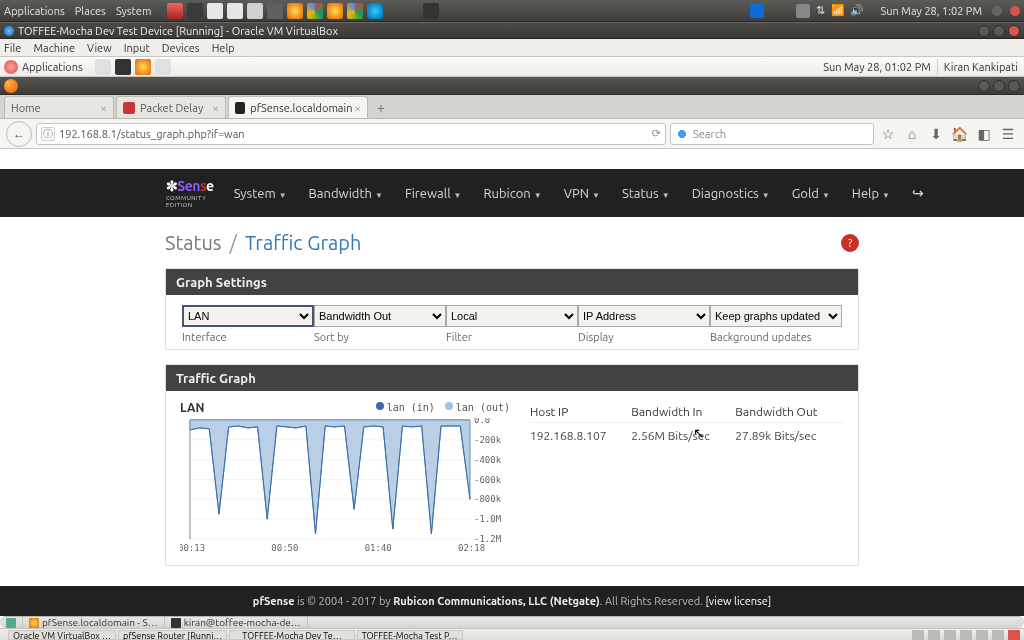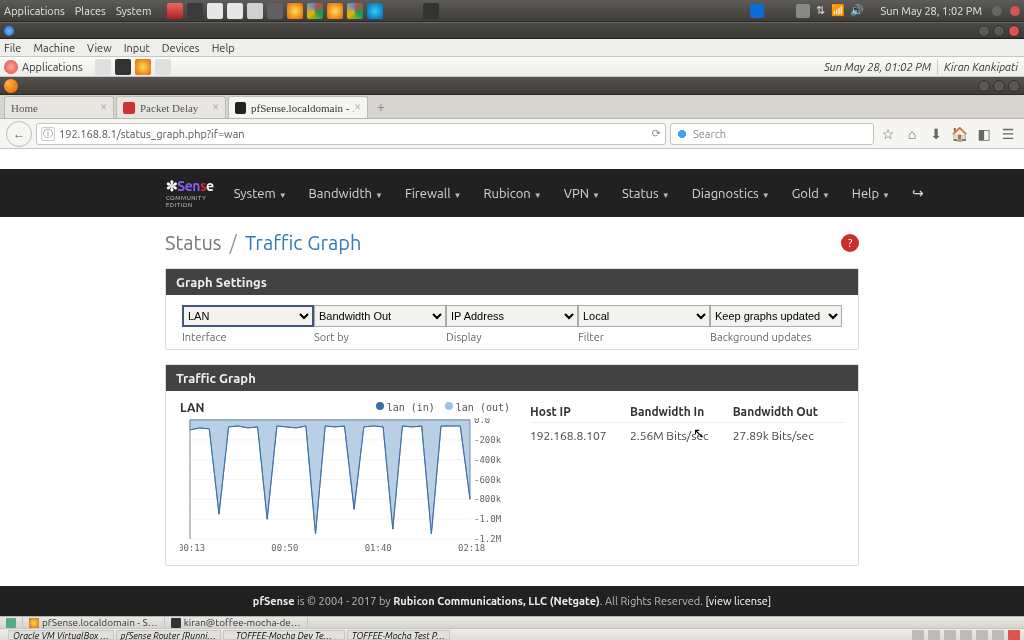--- a/index.html
+++ b/index.html
@@ -19,31 +19,31 @@
 .vb-title .dot { width: 10px; height: 10px; border-radius: 50%; margin-right: 4px; }
 .vb-title .wctl { margin-left: auto; display: flex; gap: 3px; padding-right: 4px; }
 .vb-title .wctl span { width: 12px; height: 12px; border-radius: 6px; background: #5a5955; border: 1px solid #2f2e2b; }
 .vb-menu { height: 18px; background: #f0eeeb; display: flex; align-items: center; padding: 0 4px; font-size: 11px; color: #333; gap: 12px; border-bottom: 1px solid #c8c6c2; }
 
 
 .guest-top { height: 20px; background: linear-gradient(#fbfbfa,#edece8); border-bottom: 1px solid #c8c6c2; display: flex; align-items: center; font-size: 11px; color: #333; }
 .guest-top .apps { display: flex; align-items: center; padding: 0 4px; gap: 4px; }
 .guest-top .ql { display: flex; gap: 4px; margin-left: 8px; }
 .guest-top .ql span { width: 16px; height: 16px; border-radius: 2px; }
-.guest-top .right { margin-left: auto; display: flex; align-items: center; gap: 6px; padding-right: 6px; font-style: italic; }
+.guest-top .right { margin-left: auto; display: flex; align-items: center; gap: 6px; padding-right: 6px; }
 .guest-top .right .sep { width: 1px; height: 16px; background: #ccc; }
 
 
 .ff-title { height: 18px; background: linear-gradient(#555450,#3d3c38); color: #eee; font-size: 11px; display: flex; align-items: center; justify-content: center; position: relative; border-bottom: 1px solid #2b2a27; }
 .ff-title .ff-icon { position: absolute; left: 4px; width: 14px; height: 14px; background: radial-gradient(circle at 30% 30%, #ffb13d, #e66000); border-radius: 50%; }
 .ff-title .wctl { position: absolute; right: 4px; display: flex; gap: 3px; }
 .ff-title .wctl span { width: 12px; height: 12px; border-radius: 6px; background: #5a5955; border: 1px solid #2f2e2b; }
 
 
-.ff-tabs { height: 24px; background: #d6d4cf; display: flex; align-items: flex-end; padding: 0 4px; font-size: 11px; border-bottom: 1px solid #b9b7b2; font-family: Liberation Serif, serif; }
+.ff-tabs { height: 24px; background: #d6d4cf; display: flex; align-items: flex-end; padding: 0 4px; font-size: 11px; border-bottom: 1px solid #b9b7b2; }
 .ff-tab { height: 22px; min-width: 110px; max-width: 140px; background: #e8e6e1; border: 1px solid #bcbab5; border-bottom: none; border-radius: 3px 3px 0 0; display: flex; align-items: center; padding: 0 6px; margin-right: 2px; color: #555; position: relative; }
 .ff-tab.active { background: #f6f5f2; color: #333; }
 .ff-tab .x { margin-left: auto; color: #999; font-size: 12px; }
 .ff-tab .fav { width: 12px; height: 12px; margin-right: 5px; border-radius: 2px; background: #888; }
 .ff-newtab { width: 22px; height: 20px; display: flex; align-items: center; justify-content: center; color: #777; font-size: 14px; }
 
 
 .ff-toolbar { height: 30px; background: #f6f5f2; border-bottom: 1px solid #c8c6c2; display: flex; align-items: center; padding: 0 6px; gap: 4px; }
 .ff-toolbar .back { width: 26px; height: 26px; border-radius: 50%; border: 1px solid #bbb; display: flex; align-items: center; justify-content: center; color: #555; }
 .urlbar { flex: 0 0 630px; height: 22px; border: 1px solid #c4c2bd; border-radius: 3px; background: #fff; display: flex; align-items: center; padding: 0 4px; font-size: 11px; color: #555; }
@@ -88,32 +88,32 @@
 .legend-item { display: flex; align-items: flex-start; margin-left: 10px; font-family: monospace; font-size: 10px; color: #555; }
 .legend-item .dot { width: 8px; height: 8px; border-radius: 50%; margin-right: 3px; }
 svg.chart text { font-family: monospace; font-size: 9px; fill: #666; }
 svg.chart .axis { stroke: #888; stroke-width: 1; }
 svg.chart .grid { stroke: #e8e8e8; stroke-width: 0.5; }
 svg.chart .area { fill: #b8cfe6; stroke: #6a8fb5; stroke-width: 1; }
 svg.chart .outline { fill: none; stroke: #3a6ea5; stroke-width: 1; }
 
 .host-table { flex: 1; font-size: 12px; }
 .host-table table { width: 100%; border-collapse: collapse; }
-.host-table th { text-align: left; font-weight: bold; color: #333; padding: 4px 0; font-size: 12px; }
+.host-table th { text-align: left; font-weight: normal; color: #333; padding: 4px 0; font-size: 12px; }
 .host-table td { padding: 6px 0; color: #444; border-top: 1px solid #eee; font-size: 12px; }
 
 .footer { position: absolute; bottom: 24px; left: 0; right: 0; height: 30px; background: #212121; color: #bbb; font-size: 11px; display: flex; align-items: center; justify-content: center; }
 .footer b { color: #eee; }
 .footer a { color: #fff; }
 
 
-.host-taskbar { position: absolute; bottom: 12px; left: 0; right: 0; height: 12px; background: linear-gradient(#e8e7e3,#d6d4cf); border-top: 1px solid #b6b4af; display: flex; align-items: center; font-size: 10px; color: #333; }
+.host-taskbar { position: absolute; bottom: 12px; left: 0; right: 0; height: 12px; background: linear-gradient(#e8e7e3,#d6d4cf); border-top: 1px solid #b6b4af; display: flex; align-items: center; font-size: 10px; color: #333; border-radius: 6px; }
 .host-taskbar .task { height: 100%; padding: 0 6px; display: flex; align-items: center; border-right: 1px solid #c5c3be; gap: 3px; }
 .host-taskbar .task .ic { width: 10px; height: 10px; border-radius: 1px; }
-.vb-status { position: absolute; bottom: 0; left: 0; right: 0; height: 12px; background: linear-gradient(#efeeea,#dedcd7); border-top: 1px solid #c5c3be; display: flex; align-items: center; justify-content: flex-end; gap: 4px; padding: 0 4px; font-style: italic; }
+.vb-status { position: absolute; bottom: 0; left: 0; right: 0; height: 12px; background: linear-gradient(#efeeea,#dedcd7); border-top: 1px solid #c5c3be; display: flex; align-items: center; justify-content: flex-end; gap: 4px; padding: 0 4px; }
 .vb-status .s { width: 12px; height: 10px; background: #bdbbb6; border-radius: 1px; }
 
 .cursor { position: absolute; left: 693px; top: 425px; font-size: 14px; color: #000; pointer-events: none; }
 </style>
 </head>
 <body>
 
 <div class="gnome-top">
   <span class="menu">Applications</span>
   <span class="menu">Places</span>
@@ -140,20 +140,21 @@
     <span style="color:#ddd">📶</span>
     <span style="color:#ddd">🔊</span>
     <span class="clock">Sun May 28, 1:02 PM</span>
     <span style="width:10px;height:10px;border-radius:50%;background:#666;margin-left:4px"></span>
     <span style="width:10px;height:10px;border-radius:50%;background:#d9534f;margin-left:2px"></span>
   </div>
 </div>
 
 <div class="vb-title">
   <span class="dot" style="background:radial-gradient(#7ab6ef,#0a6cd6)"></span>
+  <span>TOFFEE-Mocha Dev Test Device [Running] - Oracle VM VirtualBox</span>
   <div class="wctl">
     <span></span>
     <span></span>
     <span style="background:#d9534f"></span>
   </div>
 </div>
 <div class="vb-menu">
   <span>File</span>
   <span>Machine</span>
   <span>View</span>
@@ -258,26 +259,26 @@
         <div class="settings-row" id="settings-row">
             <div class="col first">
               <select><option>LAN</option></select>
               <span class="lbl">Interface</span>
             </div>
             <div class="col">
               <select><option>Bandwidth Out</option></select>
               <span class="lbl">Sort by</span>
             </div>
             <div class="col">
+              <select><option>Local</option></select>
+              <span class="lbl">Filter</span>
+            </div>
+            <div class="col">
               <select><option>IP Address</option></select>
               <span class="lbl">Display</span>
-            </div>
-            <div class="col">
-              <select><option>Local</option></select>
-              <span class="lbl">Filter</span>
             </div>
             <div class="col">
               <select><option>Keep graphs updated</option></select>
               <span class="lbl">Background updates</span>
             </div>
           </div>
       </div>
     </div>
 
     <div class="panel">

